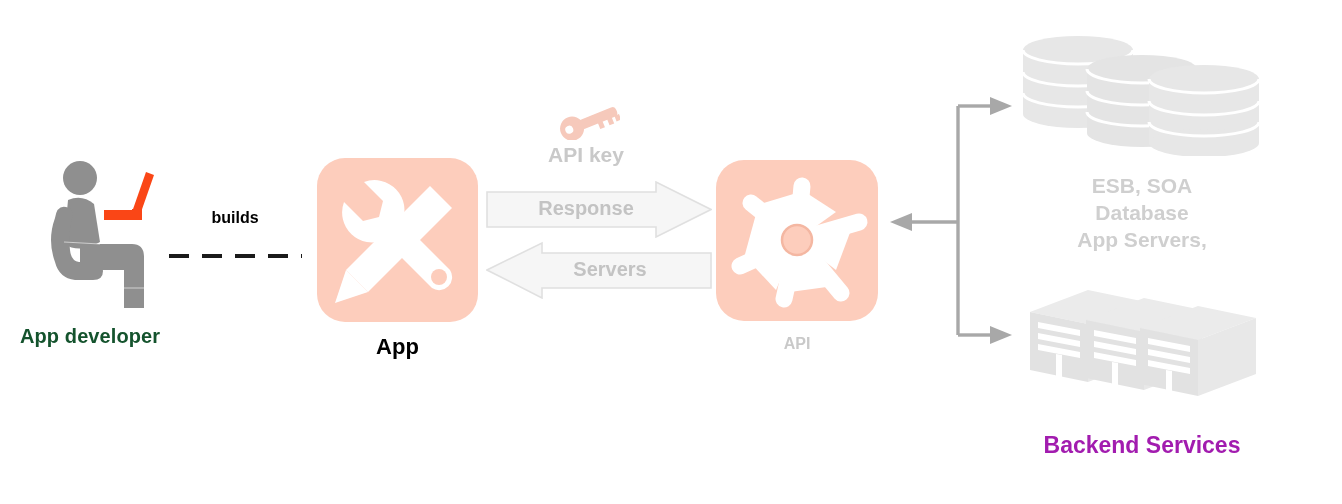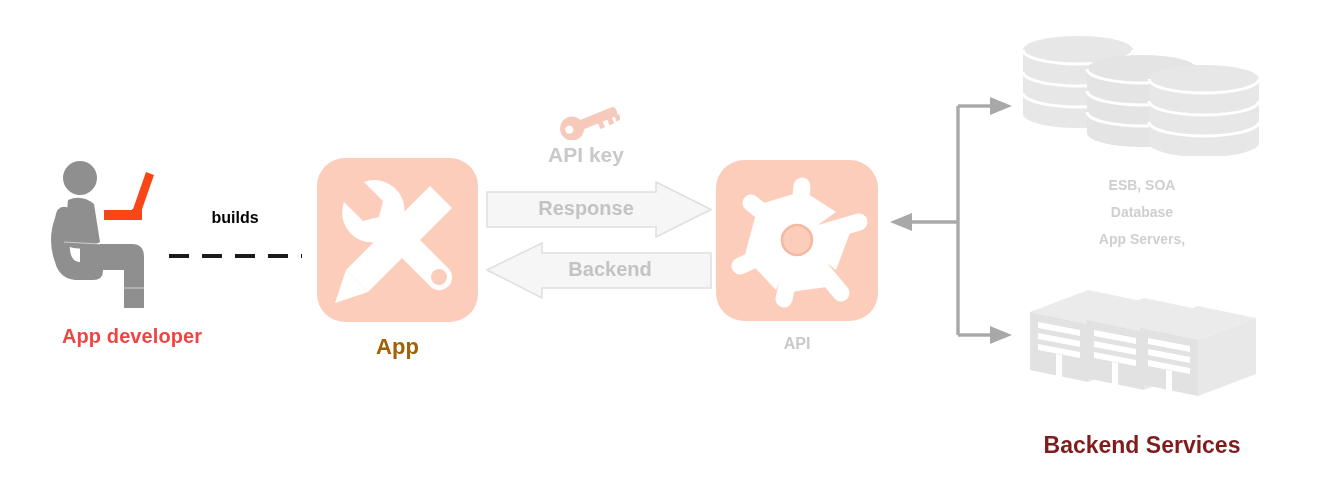--- a/index.html
+++ b/index.html
@@ -16,43 +16,42 @@
     height: 504px;
     background: #ffffff;
     overflow: hidden;
   }
   .abs { position: absolute; }
 
   
   #developer-figure { left: 40px; top: 160px; width: 140px; height: 150px; }
   #developer-label {
     left: 20px; top: 325px; width: 200px;
-    font-size: 20px; font-weight: bold; color: #ef4444;
+    font-size: 20px; font-weight: bold; color: #14532d;
     letter-spacing: 0.1px;
-    margin-left: 42px;
   }
 
   
   #builds-label {
     left: 185px; top: 209px; width: 100px;
     font-size: 16px; font-weight: bold; color: #000000;
     text-align: center;
   }
   #builds-dash {
     left: 167px; top: 245px; width: 137px; height: 4px;
   }
 
   
   #app-tile {
     left: 317px; top: 158px; width: 161px; height: 164px;
     background: #fdcdbc; border-radius: 28px;
   }
   #app-label {
     left: 317px; top: 334px; width: 161px;
-    text-align: center; font-size: 22px; font-weight: bold; color: #a16207;
+    text-align: center; font-size: 22px; font-weight: bold; color: #000000;
   }
 
   
   #api-key-icon { left: 556px; top: 100px; width: 64px; height: 40px; }
   #api-key-label {
     left: 506px; top: 143px; width: 160px;
     text-align: center; font-size: 21px; font-weight: bold; color: #c9c9c9;
   }
 
   
@@ -77,29 +76,29 @@
     text-align: center; font-size: 16px; font-weight: bold; color: #c9c9c9;
   }
 
   
   #backend-connector { left: 890px; top: 90px; width: 125px; height: 270px; }
 
   
   #database-icon { left: 1022px; top: 36px; width: 240px; height: 120px; }
   #database-label {
     left: 1002px; top: 172px; width: 280px;
-    text-align: center; font-size: 14px; font-weight: bold; color: #cfcfcf;
+    text-align: center; font-size: 21px; font-weight: bold; color: #cfcfcf;
     line-height: 27px;
   }
 
   
   #servers-icon { left: 1028px; top: 286px; width: 230px; height: 110px; }
   #servers-label {
     left: 982px; top: 432px; width: 320px;
-    text-align: center; font-size: 23px; font-weight: bold; color: #7f1d1d;
+    text-align: center; font-size: 23px; font-weight: bold; color: #a21caf;
   }
 </style>
 </head>
 <body>
 
 <div id="canvas">
 
   <div class="abs" id="developer-figure">
     <svg width="140" height="150" viewBox="0 0 140 150" xmlns="http://www.w3.org/2000/svg">
 
@@ -161,21 +160,21 @@
       <path d="M1 11 L170 11 L170 1 L225 28.5 L170 56 L170 46 L1 46 Z" fill="#f6f6f6" stroke="#e0e0e0" stroke-width="1.6"></path>
     </svg>
   </div>
   <div class="abs" id="request-label">Response</div>
 
   <div class="abs" id="response-arrow">
     <svg width="226" height="58" viewBox="0 0 226 58" xmlns="http://www.w3.org/2000/svg">
       <path d="M225 12 L56 12 L56 2 L1 29 L56 57 L56 47 L225 47 Z" fill="#f6f6f6" stroke="#e0e0e0" stroke-width="1.6"></path>
     </svg>
   </div>
-  <div class="abs" id="response-label">Backend</div>
+  <div class="abs" id="response-label">Servers</div>
 
   <div class="abs" id="api-tile">
     <svg width="162" height="161" viewBox="0 0 162 161" xmlns="http://www.w3.org/2000/svg">
       <g fill="#ffffff" stroke="#ffffff" stroke-width="17" stroke-linecap="round" stroke-linejoin="round">
         <path d="M81 80 L86 26"></path>
         <path d="M81 80 L143 62"></path>
         <path d="M81 80 L125 133"></path>
         <path d="M81 80 L68 139"></path>
         <path d="M81 80 L24 106"></path>
         <path d="M81 80 L35 43"></path>

